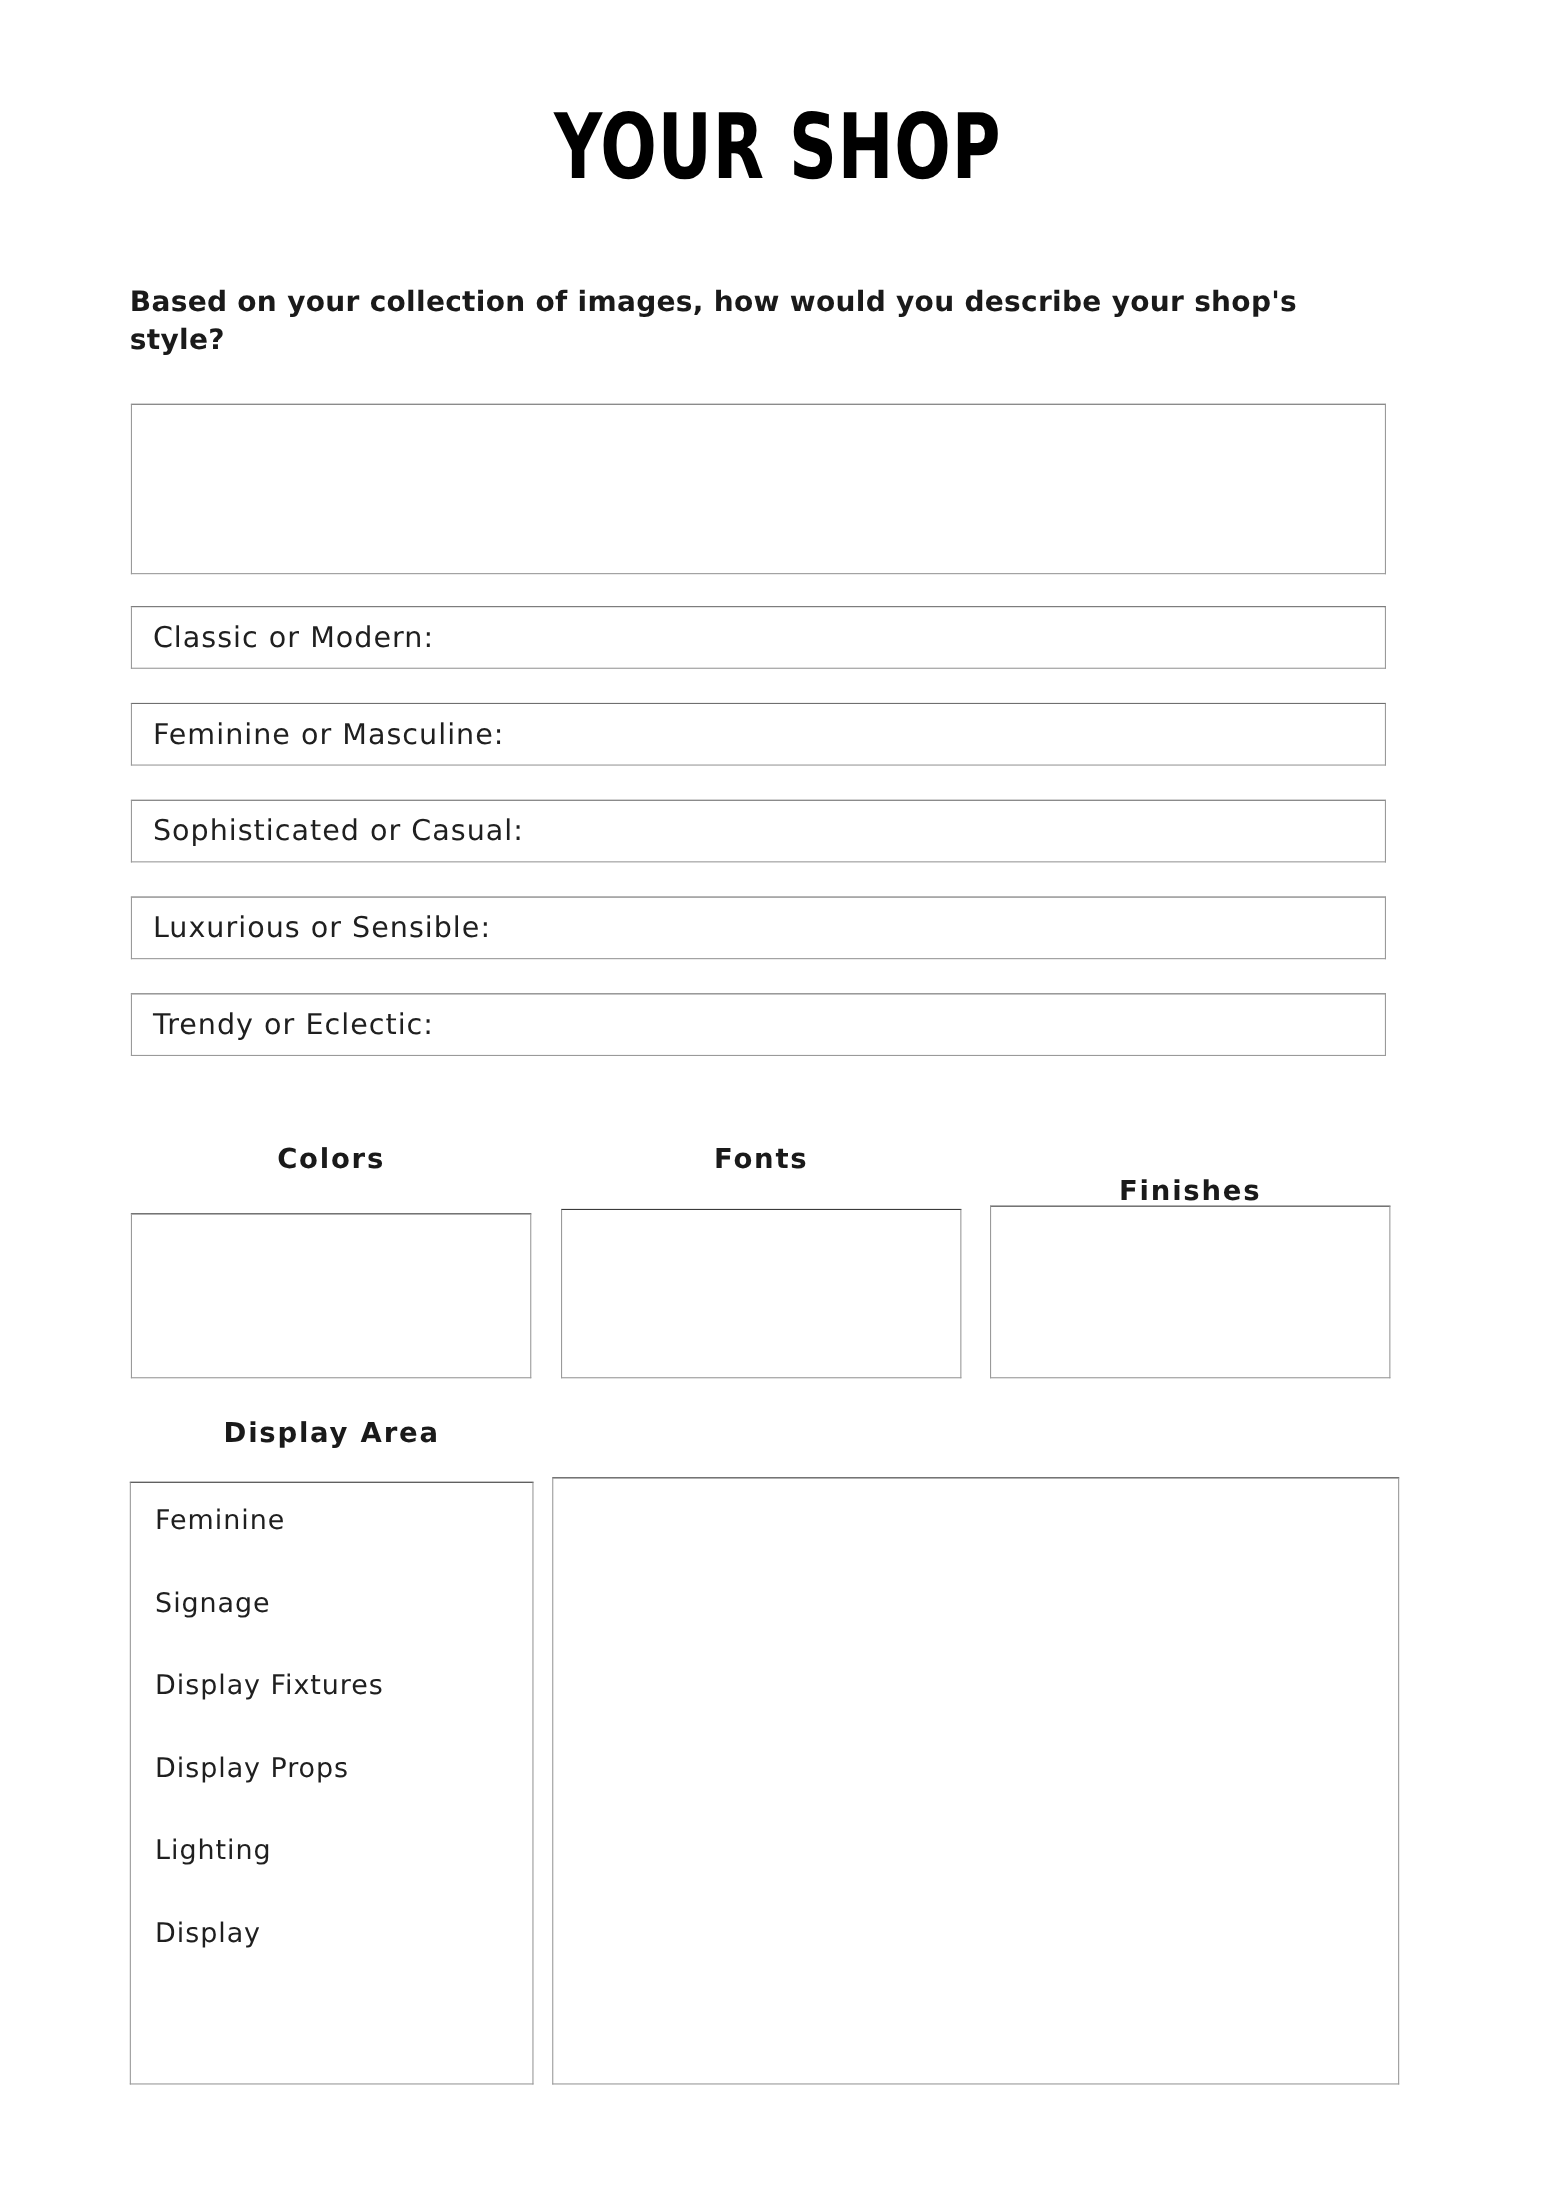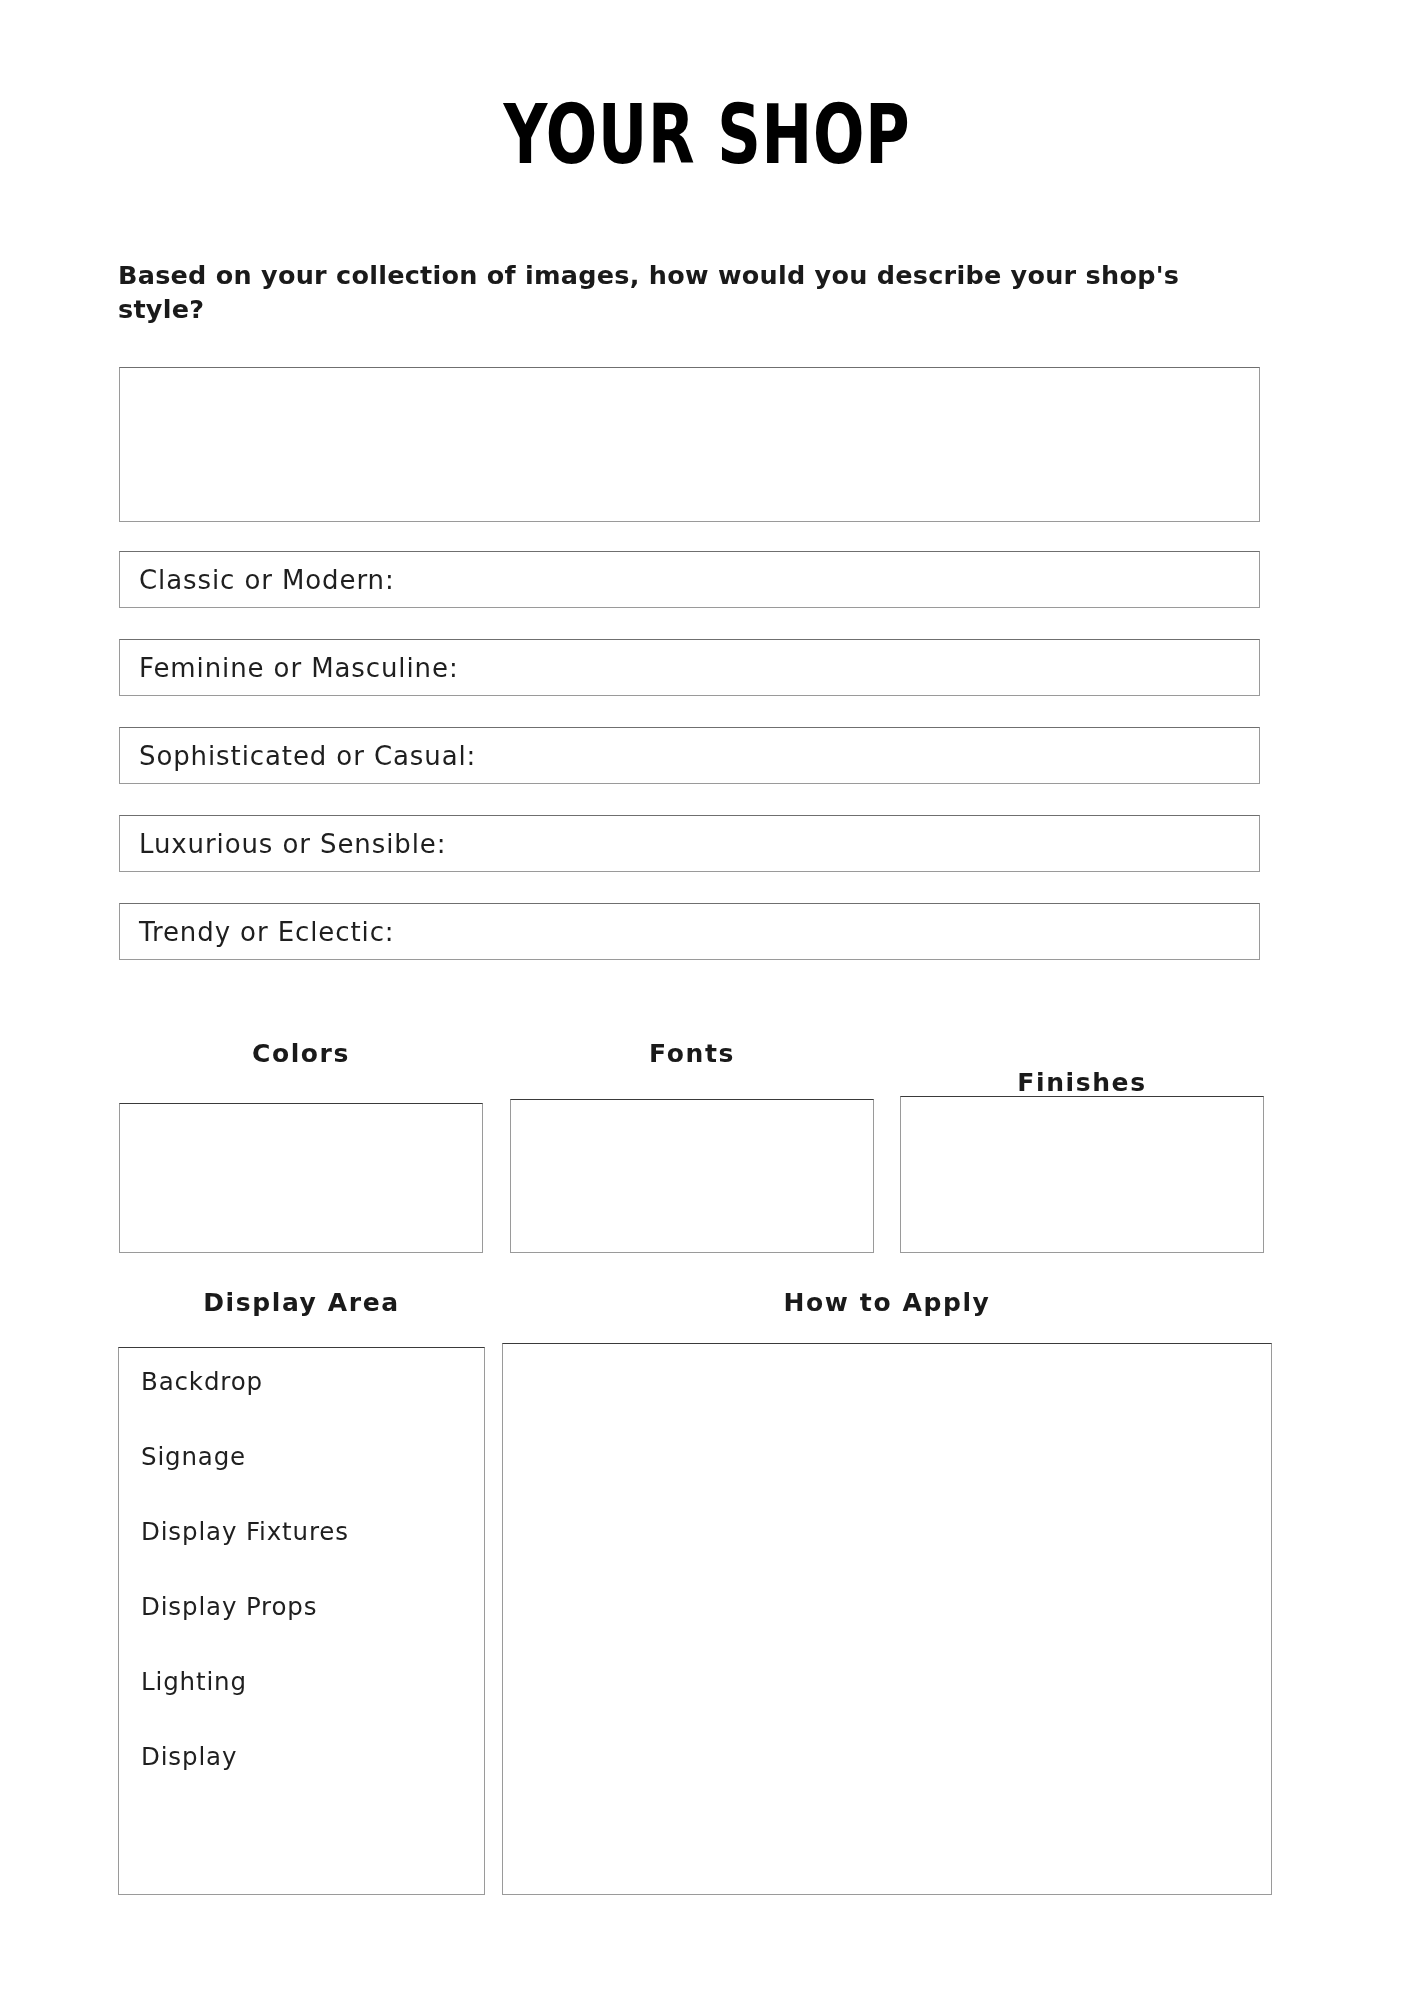--- a/index.html
+++ b/index.html
@@ -195,25 +195,24 @@
     <span></span>
   </div>
   <div class="field-box dark-top box-fonts">
     <span></span>
   </div>
   <div class="field-box dark-top box-finishes">
     <span></span>
   </div>
 
   <div class="col-head head-display">Display Area</div>
-  <div class="col-head head-apply">How to Apply</div>
 
   <div class="field-box dark-top box-display">
     <ul class="display-list">
-      <li>Backdrop</li>
+      <li>Feminine</li>
       <li>Signage</li>
       <li>Display Fixtures</li>
       <li>Display Props</li>
       <li>Lighting</li>
       <li>Display</li>
     </ul>
   </div>
 
   <div class="field-box dark-top box-apply">
     <span></span>

